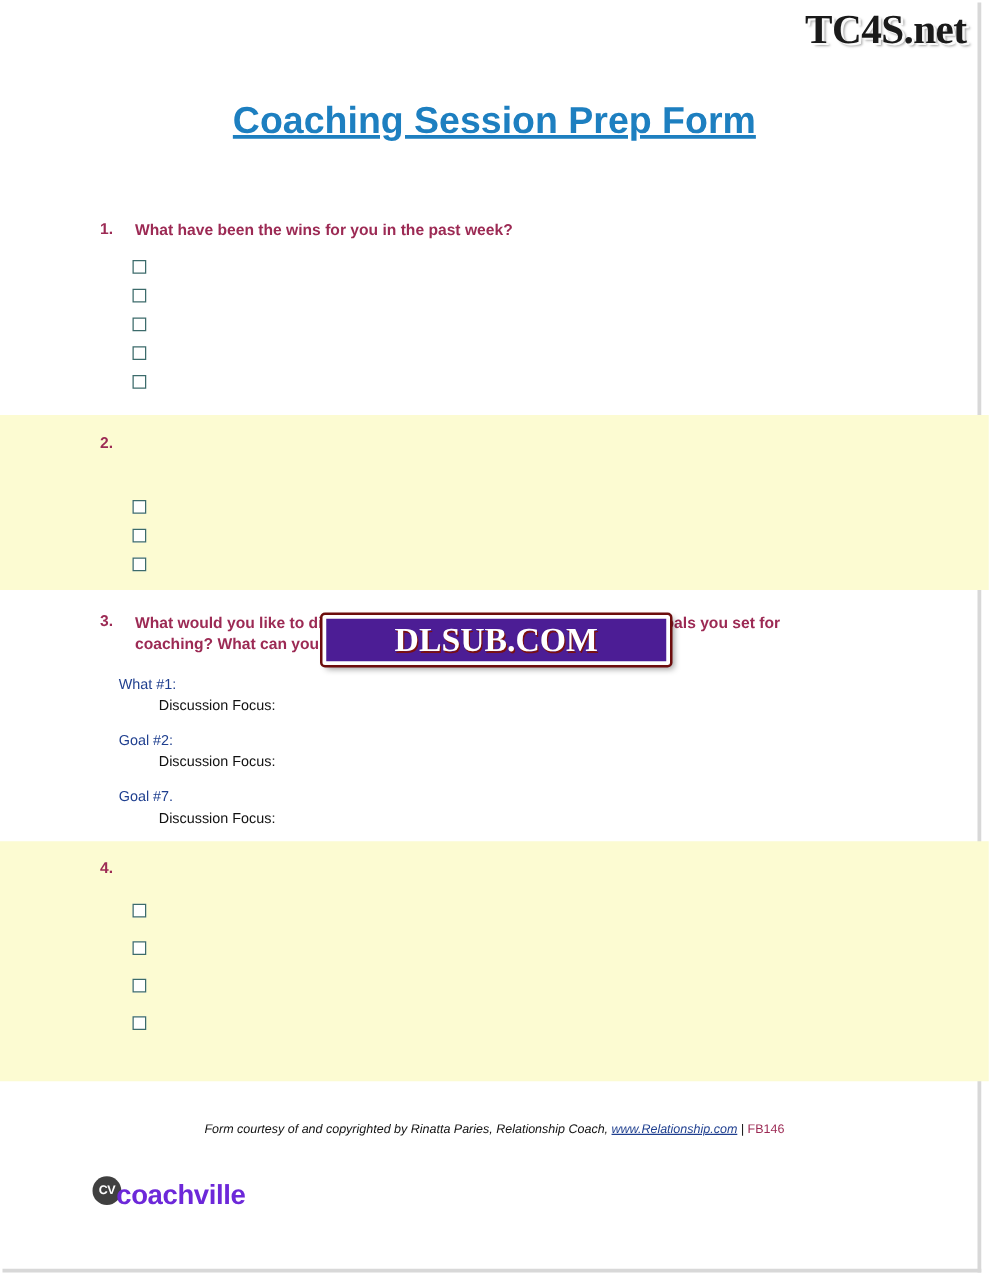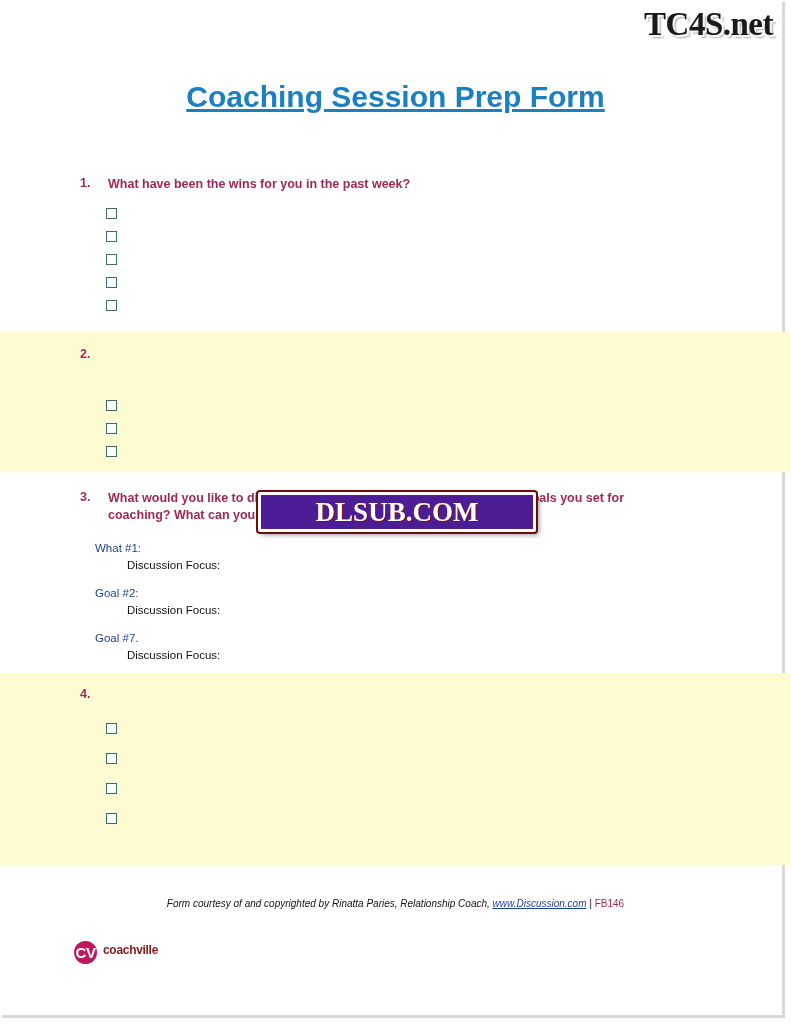--- a/index.html
+++ b/index.html
@@ -155,36 +155,36 @@
   .courtesy a { color: #1f3f8f; }
   .courtesy .fb { color: #9c2a54; font-style: normal; }
 
   .cv-badge {
     position: absolute;
     left: 74px;
     top: 941px;
     width: 23px;
     height: 23px;
     border-radius: 50%;
-    background: #be185d;
+    background: #404040;
     color: #fff;
-    font-size: 15px;
+    font-size: 10px;
     font-weight: bold;
     display: flex;
     align-items: center;
     justify-content: center;
     letter-spacing: -0.5px;
   }
   .cv-word {
     position: absolute;
-    left: 103px;
+    left: 93px;
     top: 943px;
-    font-size: 12px;
-    font-weight: bold;
-    color: #7f1d1d;
+    font-size: 22px;
+    font-weight: bold;
+    color: #6d28d9;
     letter-spacing: -0.3px;
   }
   .copyright {
     position: absolute;
     left: 249px;
     top: 946px;
     font-size: 10px;
     color: #333;
   }
   .copyright a { color: #1f3f8f; }
@@ -249,21 +249,21 @@
     <div class="qtext" style="top:14px;"></div>
     <div class="checkbox" style="top:50px;"></div>
     <div class="checkbox" style="top:80px;"></div>
     <div class="checkbox" style="top:110px;"></div>
     <div class="checkbox" style="top:140px;"></div>
   </div>
 
   <div class="dlsub">DLSUB.COM</div>
 
   <div class="courtesy">
-    <span>Form courtesy of and copyrighted by Rinatta Paries, Relationship Coach, </span><a href="#">www.Discussion.com</a><span> | </span><span class="fb">FB146</span>
+    <span>Form courtesy of and copyrighted by Rinatta Paries, Relationship Coach, </span><a href="#">www.Relationship.com</a><span> | </span><span class="fb">FB146</span>
   </div>
 
   <div class="cv-badge">CV</div>
   <div class="cv-word">coachville</div>
 
 
 
 </div>
 
 </body></html>

